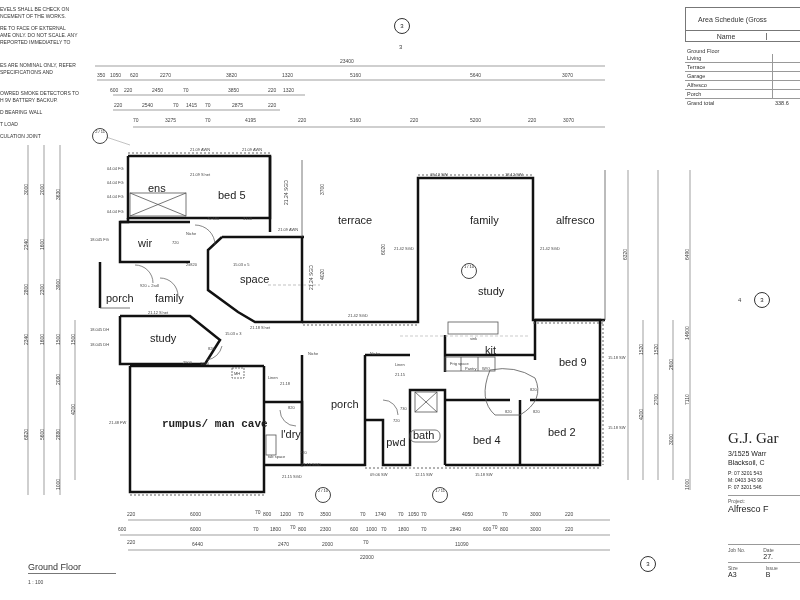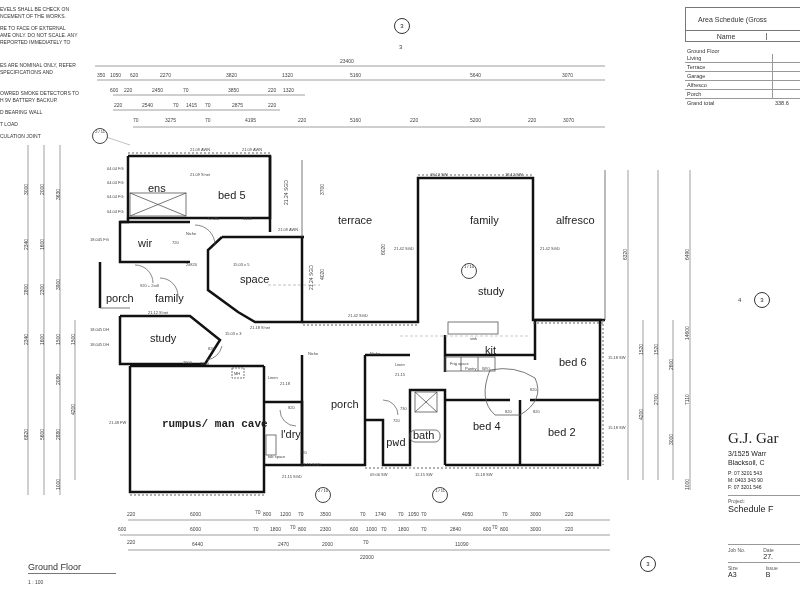--- a/index.html
+++ b/index.html
@@ -275,23 +275,23 @@
 <div class="room-label" style="left:138px;top:237px">wir</div>
 <div class="room-label" style="left:240px;top:273px">space</div>
 <div class="room-label" style="left:155px;top:292px">family</div>
 <div class="room-label" style="left:106px;top:292px">porch</div>
 <div class="room-label" style="left:150px;top:332px">study</div>
 <div class="room-label" style="left:338px;top:214px">terrace</div>
 <div class="room-label" style="left:470px;top:214px">family</div>
 <div class="room-label" style="left:556px;top:214px">alfresco</div>
 <div class="room-label" style="left:478px;top:285px">study</div>
 <div class="room-label" style="left:485px;top:344px">kit</div>
-<div class="room-label" style="left:559px;top:356px">bed 6</div>
+<div class="room-label" style="left:559px;top:356px">bed 9</div>
 <div class="room-label" style="left:548px;top:426px">bed 2</div>
-<div class="room-label" style="left:473px;top:420px">bed 4</div>
+<div class="room-label" style="left:473px;top:434px">bed 4</div>
 <div class="room-label" style="left:331px;top:398px">porch</div>
 <div class="room-label" style="left:413px;top:429px">bath</div>
 <div class="room-label small" style="left:386px;top:437px">pwd</div>
 <div class="room-label" style="left:281px;top:428px">l'dry</div>
 <div class="room-label small" style="left:162px;top:418px;font-weight:bold">rumpus/ man cave</div>
 
 <div class="tag" style="left:190px;top:147px">21.09 AWN</div>
 <div class="tag" style="left:242px;top:147px">21.09 AWN</div>
 <div class="tag" style="left:278px;top:227px">21.09 AWN</div>
 <div class="tag" style="left:107px;top:166px">04.04 FG</div>
@@ -401,21 +401,21 @@
     <div>3/1525 Warr</div>
     <div>Blacksoil,  C</div>
   </div>
   <div class="ph">
     <div>P:   07 3201 543</div>
     <div>M:   0403 343 90</div>
     <div>F:   07 3201 546</div>
   </div>
   <div style="border-top:1px solid #999;margin-top:4px;padding-top:2px">
     <div class="lbl">Project:</div>
-    <div class="proj">Schedule F</div>
+    <div class="proj">Alfresco F</div>
   </div>
   <div style="border-top:1px solid #999;margin-top:30px;padding-top:2px;display:flex;gap:18px">
     <div>
         <div class="lbl">Job No.</div>
       </div>
     <div>
         <div class="lbl">Date</div>
         <div style="font-size:7px">27.</div>
       </div>
   </div>

